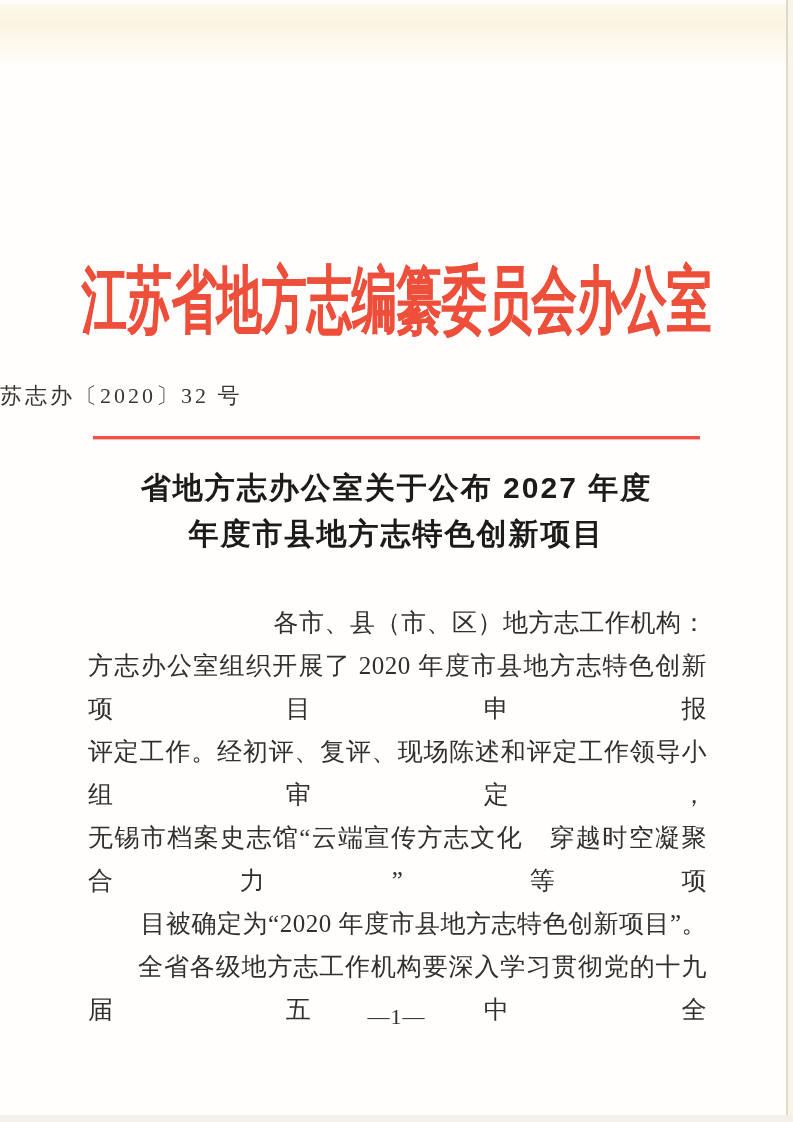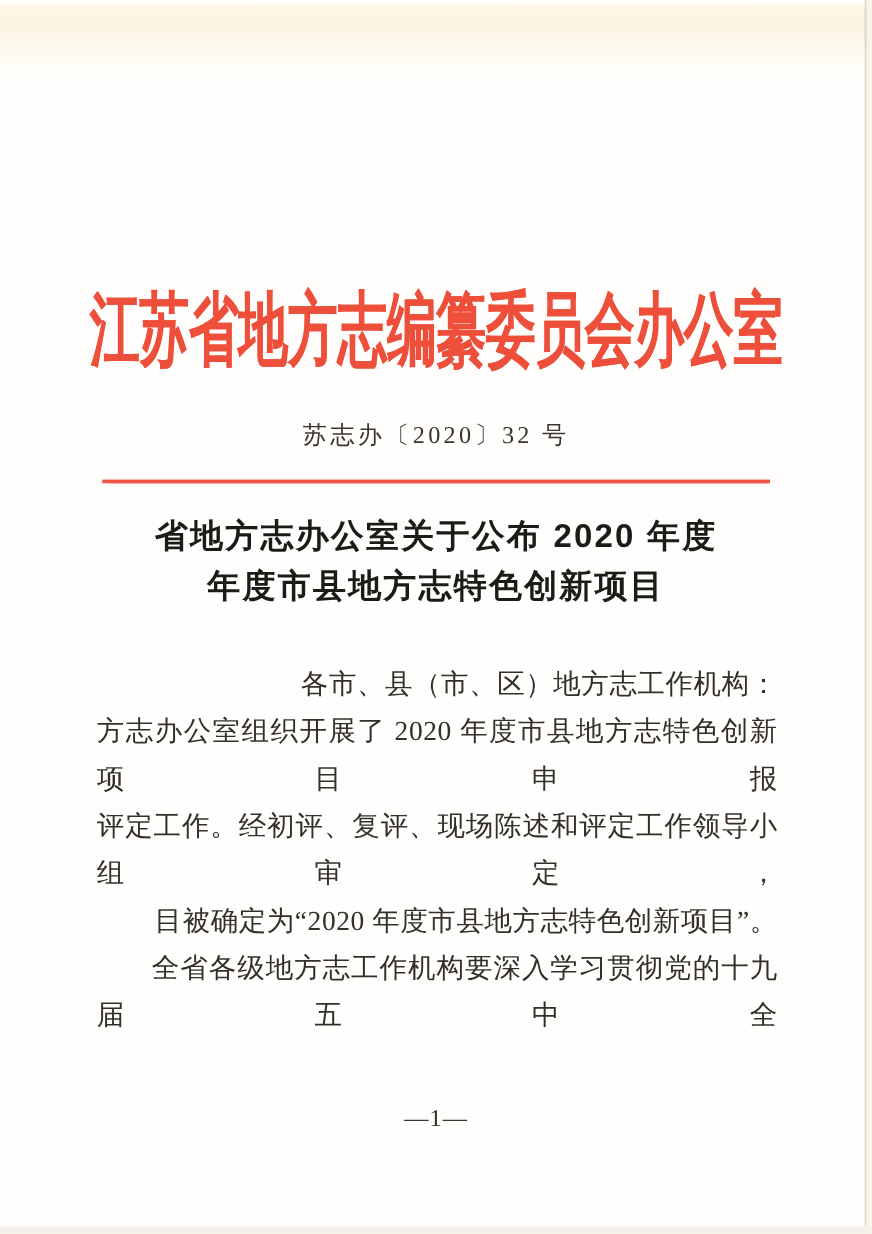--- a/index.html
+++ b/index.html
@@ -48,21 +48,21 @@
     color: #ee4f3a;
     transform: scaleY(1.62);
     transform-origin: center top;
     white-space: nowrap;
     text-shadow: 0.5px 0 0 #ee4f3a;
   }
   .doc-number {
     position: absolute;
     left: 0; top: 381px;
     width: 100%;
-    text-align: center;
+    text-align: left;
     font-size: 22px;
     letter-spacing: 3px;
     color: #3a362f;
   }
   .red-rule {
     position: absolute;
     left: 93px; top: 436px;
     width: 607px; height: 3px;
     background: #ef5348;
     box-shadow: 0 1px 1px rgba(239,83,72,0.45);
@@ -110,28 +110,29 @@
   <div class="right-edge-line"></div>
   <div class="right-edge-strip"></div>
 
   <div class="letterhead">江苏省地方志编纂委员会办公室</div>
 
   <div class="doc-number">苏志办〔2020〕32 号</div>
 
   <div class="red-rule"></div>
 
   <div class="doc-title">
-    <div>省地方志办公室关于公布 2020 年度</div>
+    <div>省地方志办公室关于公布 2027 年度</div>
     <div>年度市县地方志特色创新项目</div>
   </div>
 
   <div class="body-text">
     <div class="line">各市、县（市、区）地方志工作机构：</div>
     <div class="line j">方志办公室组织开展了 2020 年度市县地方志特色创新项目申报</div>
     <div class="line j">评定工作。经初评、复评、现场陈述和评定工作领导小组审定，</div>
+    <div class="line j">无锡市档案史志馆“云端宣传方志文化　穿越时空凝聚合力”等项</div>
     <div class="line">目被确定为“2020 年度市县地方志特色创新项目”。</div>
     <div class="line j indent">全省各级地方志工作机构要深入学习贯彻党的十九届五中全</div>
 
   </div>
 
   <div class="page-footer">—1—</div>
 
 </div>
 
 </body></html>

